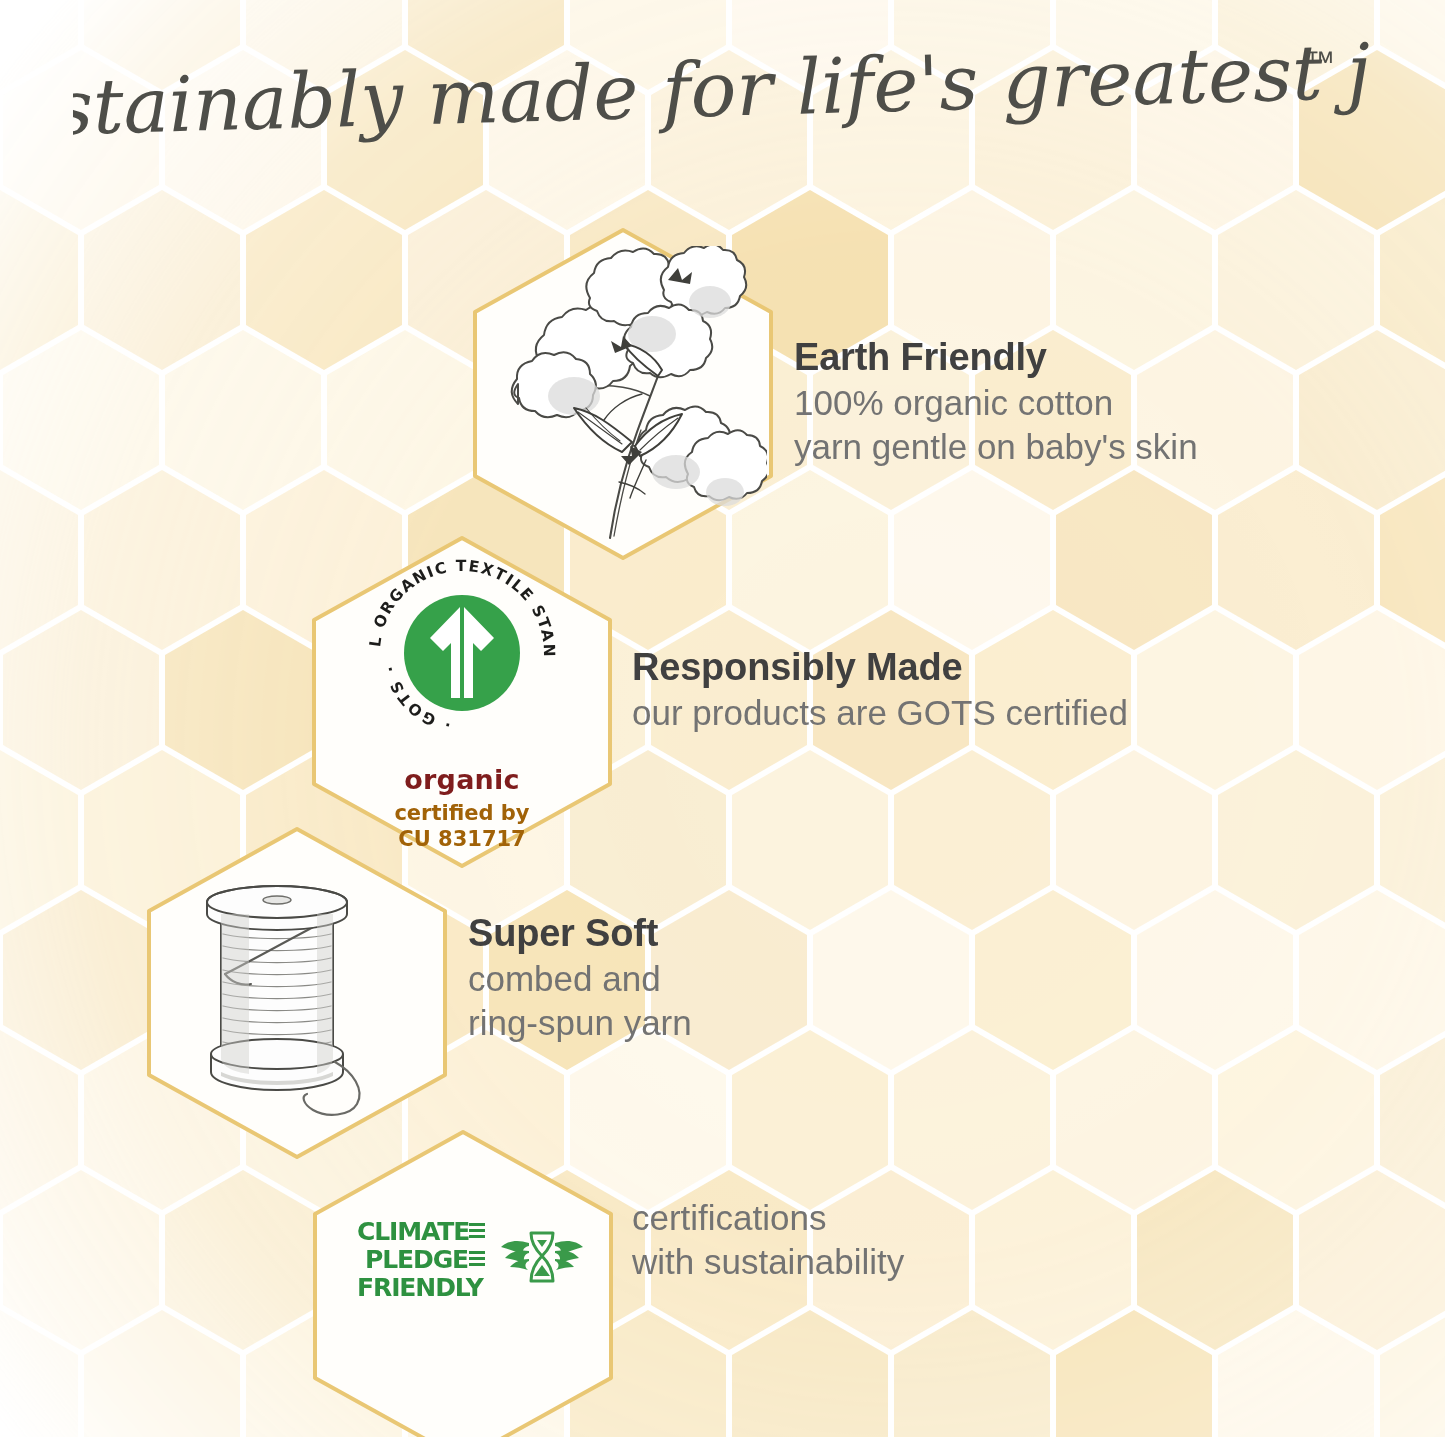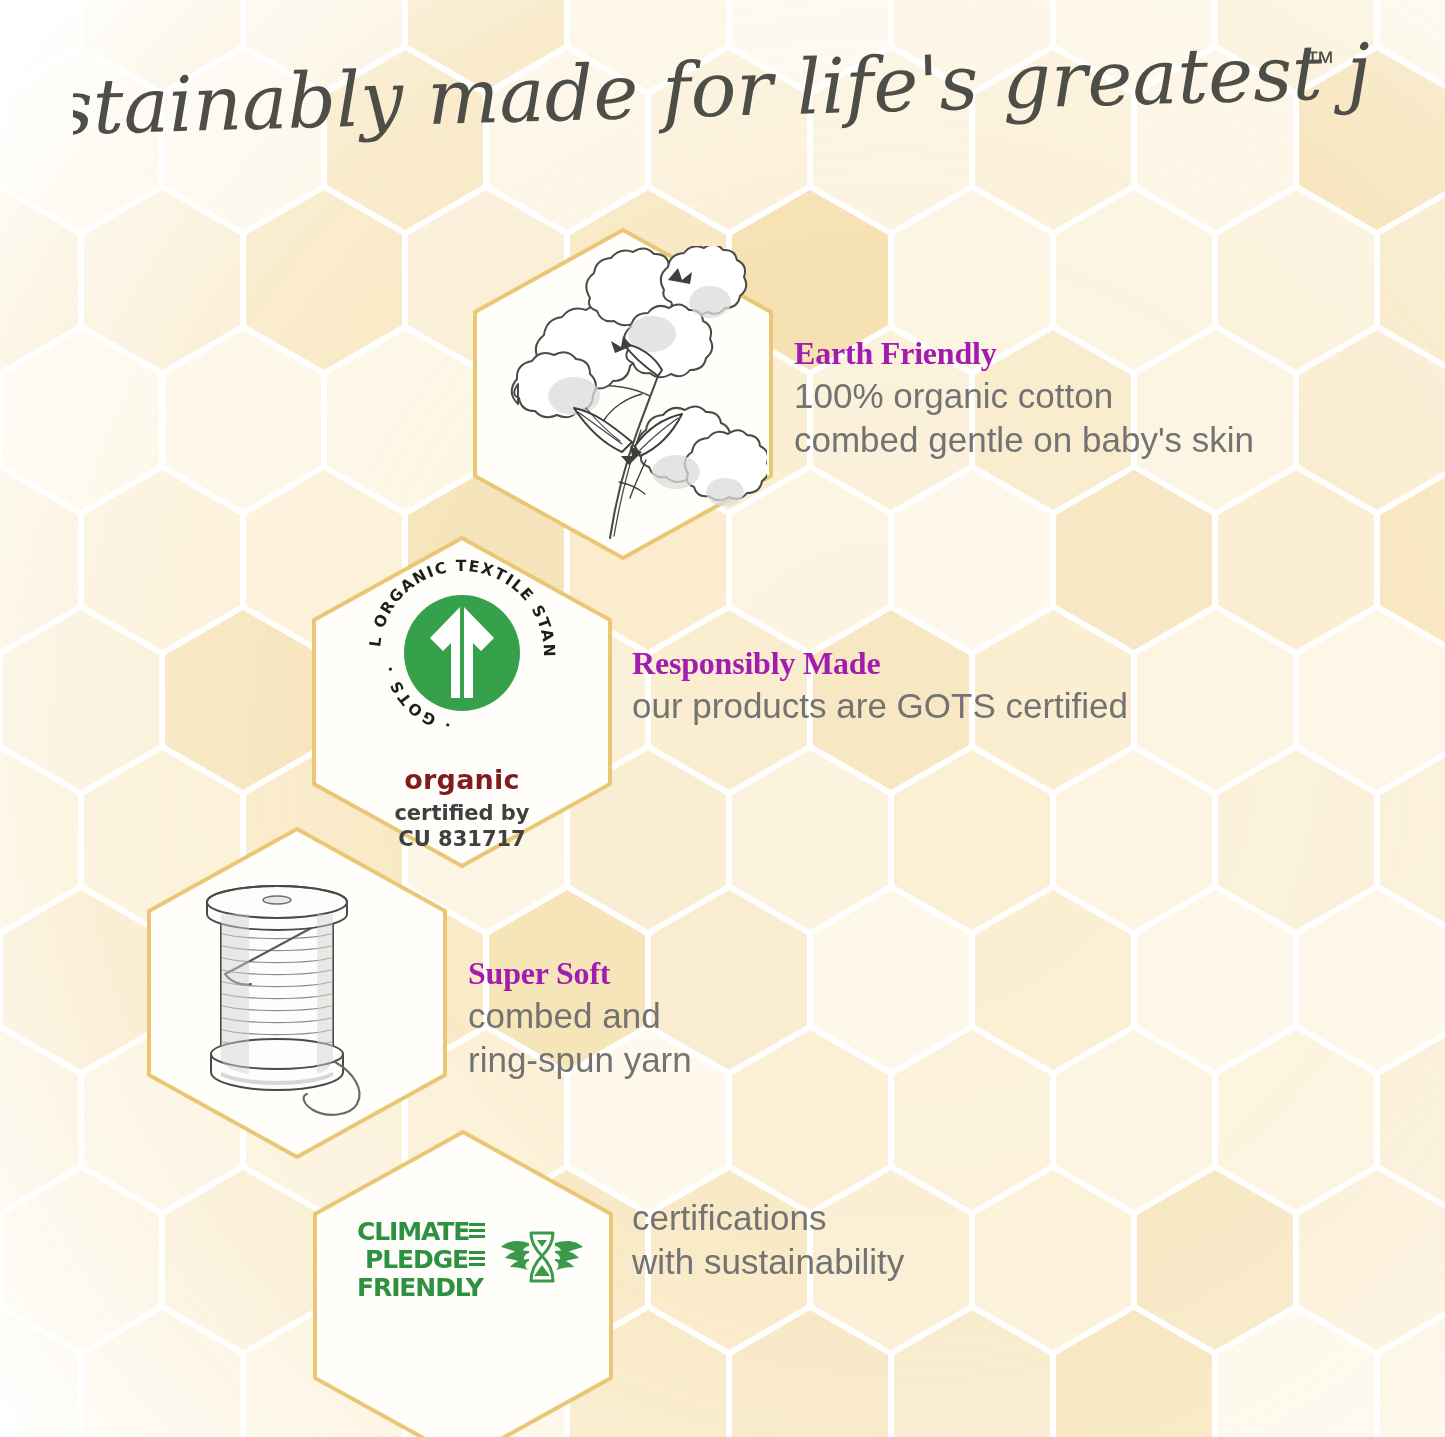--- a/index.html
+++ b/index.html
@@ -48,25 +48,25 @@
     position: absolute;
     z-index: 5;
   }
 
   .feature-text {
     position: absolute;
     z-index: 6;
     color: #4d4d47;
   }
   .feature-title {
-    font-family: Liberation Serif, serif;
+    font-family: Liberation Sans, sans-serif;
     font-weight: bold;
-    font-size: 32px;
+    font-size: 38px;
     letter-spacing: -0.2px;
-    color: #a21caf;
+    color: #404040;
     line-height: 1.12;
     white-space: nowrap;
     margin: 0 0 2px 0;
   }
   .feature-sub {
     font-family: "Liberation Sans", sans-serif;
     font-weight: normal;
     font-size: 35px;
     color: #737373;
     line-height: 1.26;
@@ -85,21 +85,21 @@
     font-weight: bold;
     font-size: 27px;
     color: #7f1d1d;
     margin-top: 6px;
     letter-spacing: 0.2px;
   }
   .gots-cert {
     font-family: "DejaVu Sans", sans-serif;
     font-weight: bold;
     font-size: 21px;
-    color: #404040;
+    color: #a16207;
     line-height: 1.22;
     margin-top: 6px;
   }
 
   
   .cpf-wrap {
     position: absolute;
     z-index: 6;
     display: flex;
     align-items: center;
@@ -348,21 +348,21 @@
         <path d="M186 34 l10 -12 l4 12 l10 -8 l-2 12 Z"></path>
         <path d="M150 100 l-9 -10 l-2 11 l-10 -6 l4 12 Z"></path>
         <path d="M160 206 l-12 -6 l2 10 l-11 0 l8 9 Z"></path>
       </g>
     </svg>
   </div>
 
   <div class="feature-text" style="left:794px; top:336px;">
     <p class="feature-title">Earth Friendly</p>
     <p class="feature-sub">100% organic cotton</p>
-    <p class="feature-sub">combed gentle on baby's skin</p>
+    <p class="feature-sub">yarn gentle on baby's skin</p>
   </div>
 
   <div class="hex-card" style="left:302px; top:532px;">
     <svg width="320" height="340" viewBox="0 0 320 340" xmlns="http://www.w3.org/2000/svg">
       <path d="M160 6 L308 88 L308 252 L160 334 L12 252 L12 88 Z" fill="#fffefb" stroke="#e9c774" stroke-width="4" stroke-linejoin="round" vector-effect="non-scaling-stroke"></path>
     </svg>
   </div>
 
   <div class="gots-wrap" style="left:332px; top:548px; width:260px;">
     <svg width="210" height="210" viewBox="0 0 210 210" xmlns="http://www.w3.org/2000/svg" style="margin:0 auto; display:block;">
@@ -440,21 +440,21 @@
 
       <path d="M150 204 C168 214 180 232 172 246 C165 258 142 260 128 252 C118 246 116 238 122 236" fill="none" stroke="#6a6a66" stroke-width="2.2" stroke-linecap="round"></path>
 
       <g opacity="0.45">
         <path d="M36 56 L36 200 C36 208 48 214 64 216 L64 56 Z" fill="#cfcfcc"></path>
         <path d="M132 56 L132 216 C142 213 148 207 148 200 L148 56 Z" fill="#cfcfcc"></path>
       </g>
     </svg>
   </div>
 
-  <div class="feature-text" style="left:468px; top:956px;">
+  <div class="feature-text" style="left:468px; top:912px;">
     <p class="feature-title">Super Soft</p>
     <p class="feature-sub">combed and</p>
     <p class="feature-sub">ring-spun yarn</p>
   </div>
 
   <div class="hex-card" style="left:303px; top:1126px;">
     <svg width="320" height="340" viewBox="0 0 320 340" xmlns="http://www.w3.org/2000/svg">
       <path d="M160 6 L308 88 L308 252 L160 334 L12 252 L12 88 Z" fill="#fffefb" stroke="#e9c774" stroke-width="4" stroke-linejoin="round" vector-effect="non-scaling-stroke"></path>
     </svg>
   </div>

